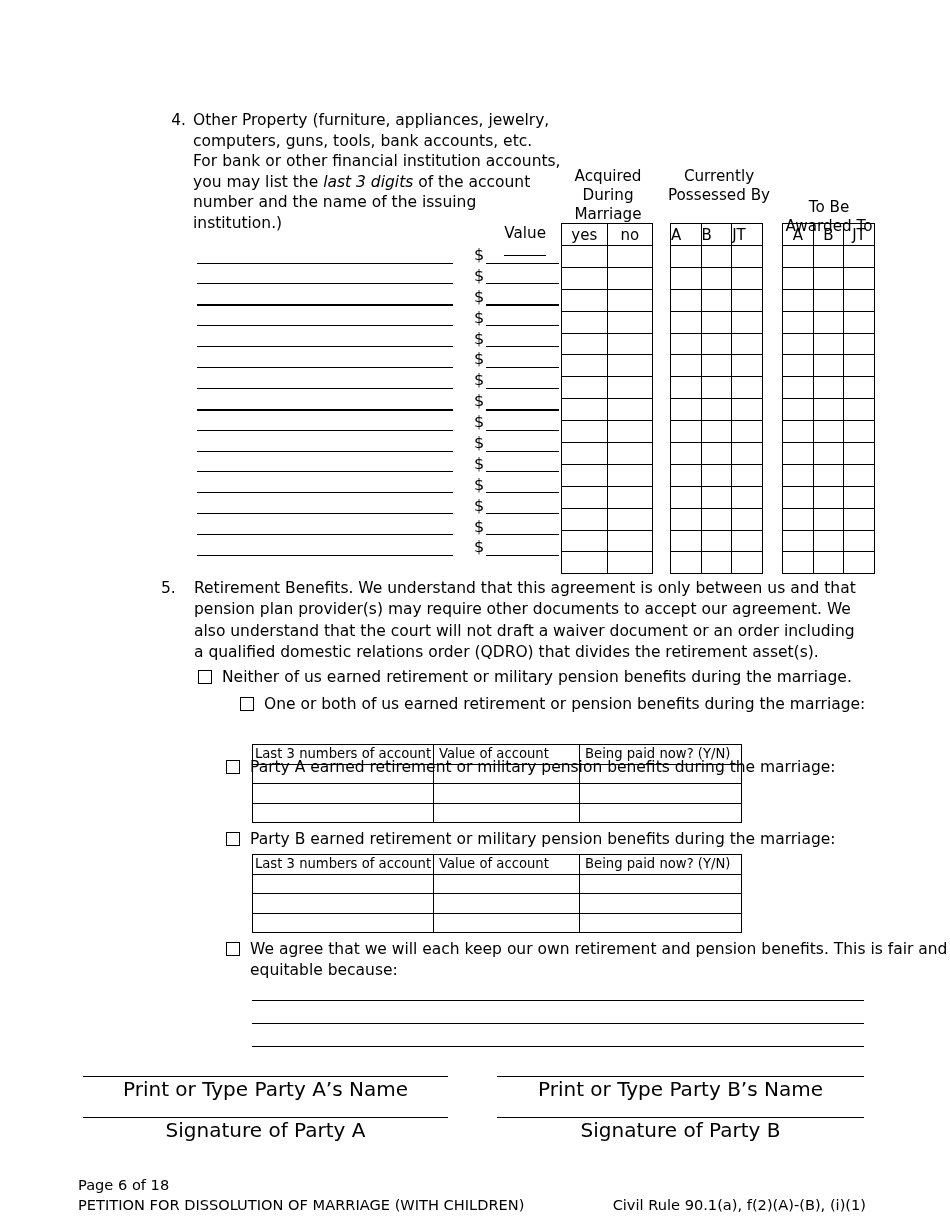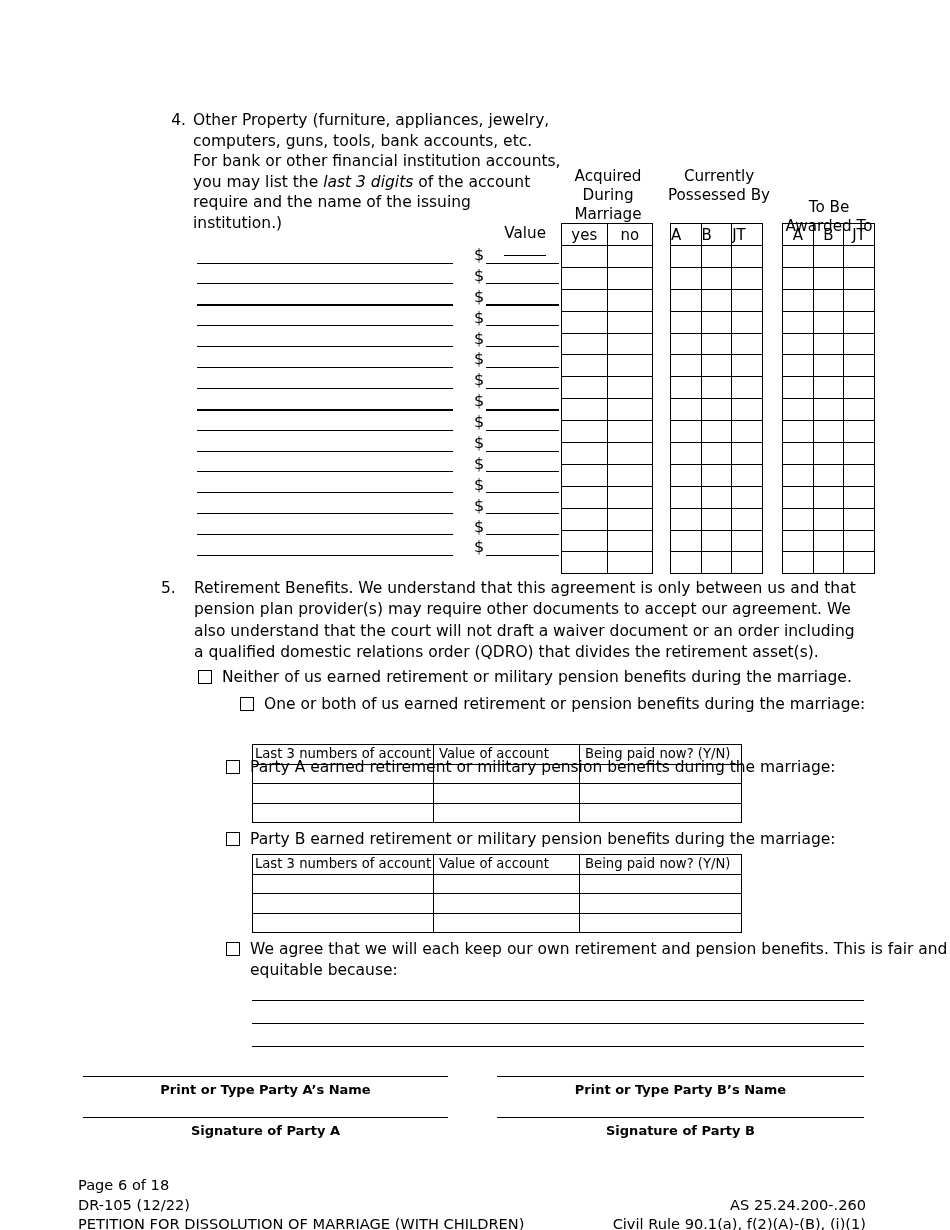--- a/index.html
+++ b/index.html
@@ -211,24 +211,23 @@
   #wl2 { top: 1023px; }
   #wl3 { top: 1046px; }
 
   
   .sig-line {
     position: absolute;
     border-bottom: 1.5px solid #000;
   }
   .sig-label {
     position: absolute;
-    font-size: 13px;
+    font-size: 20px;
     line-height: 19px;
     text-align: center;
-    font-weight: bold;
   }
   #sigline-a-name { left: 83px; top: 1076px; width: 365px; }
   #sigline-b-name { left: 497px; top: 1076px; width: 367px; }
   #siglabel-a-name { left: 83px; top: 1080px; width: 365px; }
   #siglabel-b-name { left: 497px; top: 1080px; width: 367px; }
   #sigline-a-sign { left: 83px; top: 1117px; width: 365px; }
   #sigline-b-sign { left: 497px; top: 1117px; width: 367px; }
   #siglabel-a-sign { left: 83px; top: 1121px; width: 365px; }
   #siglabel-b-sign { left: 497px; top: 1121px; width: 367px; }
 
@@ -251,21 +250,21 @@
 </style>
 </head>
 <body>
 
 <div class="page">
 
   <div class="item4">
     <div class="item4-row">
       <div class="item-num">4.</div>
       <div class="item4-text">
-        <span>Other Property (furniture, appliances, jewelry, computers, guns, tools, bank accounts, etc. For bank or other financial institution accounts, you may list the </span><span class="ital">last 3 digits</span><span> of the account require and the name of the issuing institution.)</span>
+        <span>Other Property (furniture, appliances, jewelry, computers, guns, tools, bank accounts, etc. For bank or other financial institution accounts, you may list the </span><span class="ital">last 3 digits</span><span> of the account number and the name of the issuing institution.)</span>
       </div>
     </div>
   </div>
 
   <div class="colhead" id="head-acquired">Acquired During Marriage</div>
   <div class="colhead" id="head-possessed">Currently Possessed By</div>
   <div class="colhead" id="head-awarded">To Be Awarded To</div>
 
   <div class="value-head">
     <span>Value</span>
@@ -717,22 +716,18 @@
   <div class="sig-label" id="siglabel-a-sign">Signature of Party A</div>
   <div class="sig-line" id="sigline-b-sign"></div>
   <div class="sig-label" id="siglabel-b-sign">Signature of Party B</div>
 
   <div class="footer">
     <div class="footer-line">
       <div class="footer-left">Page 6 of 18</div>
       <div class="footer-right"></div>
     </div>
     <div class="footer-line">
-      <div class="footer-left">DR-105 (12/22)</div>
-      <div class="footer-right">AS 25.24.200-.260</div>
-    </div>
-    <div class="footer-line">
       <div class="footer-left">PETITION FOR DISSOLUTION OF MARRIAGE (WITH CHILDREN)</div>
       <div class="footer-right">Civil Rule 90.1(a), f(2)(A)-(B), (i)(1)</div>
     </div>
   </div>
 
 </div>
 
 </body></html>

